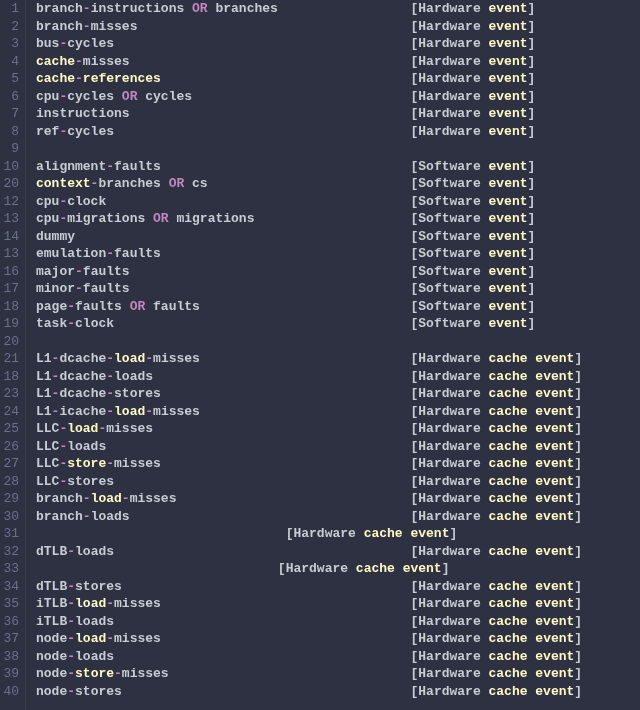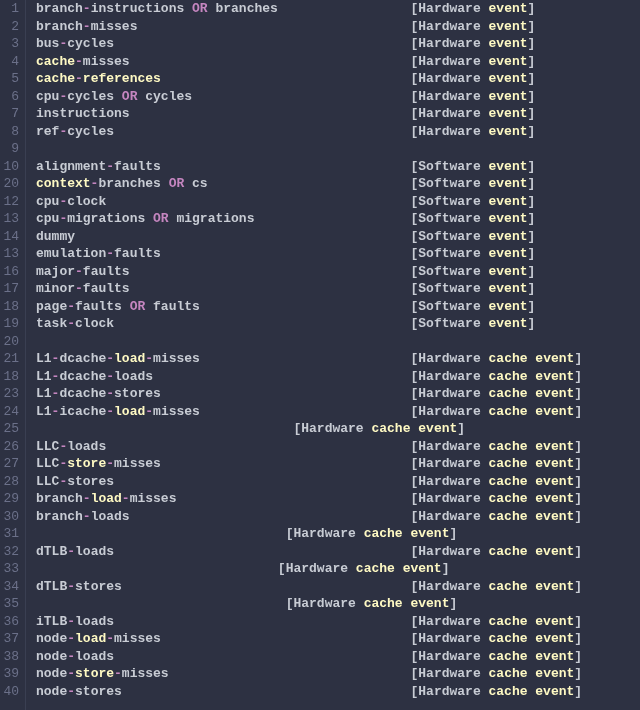--- a/index.html
+++ b/index.html
@@ -107,30 +107,30 @@
       <div class="line"><span class="left"><span class="plain">emulation</span><span class="kw">-</span><span class="plain">faults</span></span><span class="plain">                                </span><span class="right"><span class="plain">[Software </span><span class="hl">event</span><span class="plain">]</span></span></div>
       <div class="line"><span class="left"><span class="plain">major</span><span class="kw">-</span><span class="plain">faults</span></span><span class="plain">                                    </span><span class="right"><span class="plain">[Software </span><span class="hl">event</span><span class="plain">]</span></span></div>
       <div class="line"><span class="left"><span class="plain">minor</span><span class="kw">-</span><span class="plain">faults</span></span><span class="plain">                                    </span><span class="right"><span class="plain">[Software </span><span class="hl">event</span><span class="plain">]</span></span></div>
       <div class="line"><span class="left"><span class="plain">page</span><span class="kw">-</span><span class="plain">faults</span><span class="kw"> OR </span><span class="plain">faults</span></span><span class="plain">                           </span><span class="right"><span class="plain">[Software </span><span class="hl">event</span><span class="plain">]</span></span></div>
       <div class="line"><span class="left"><span class="plain">task</span><span class="kw">-</span><span class="plain">clock</span></span><span class="plain">                                      </span><span class="right"><span class="plain">[Software </span><span class="hl">event</span><span class="plain">]</span></span></div>
       <div class="line"><span class="left"></span></div>
       <div class="line"><span class="left"><span class="plain">L1</span><span class="kw">-</span><span class="plain">dcache</span><span class="kw">-</span><span class="hl">load</span><span class="kw">-</span><span class="plain">misses</span></span><span class="plain">                           </span><span class="right"><span class="plain">[Hardware </span><span class="hl">cache event</span><span class="plain">]</span></span></div>
       <div class="line"><span class="left"><span class="plain">L1</span><span class="kw">-</span><span class="plain">dcache</span><span class="kw">-</span><span class="plain">loads</span></span><span class="plain">                                 </span><span class="right"><span class="plain">[Hardware </span><span class="hl">cache event</span><span class="plain">]</span></span></div>
       <div class="line"><span class="left"><span class="plain">L1</span><span class="kw">-</span><span class="plain">dcache</span><span class="kw">-</span><span class="plain">stores</span></span><span class="plain">                                </span><span class="right"><span class="plain">[Hardware </span><span class="hl">cache event</span><span class="plain">]</span></span></div>
       <div class="line"><span class="left"><span class="plain">L1</span><span class="kw">-</span><span class="plain">icache</span><span class="kw">-</span><span class="hl">load</span><span class="kw">-</span><span class="plain">misses</span></span><span class="plain">                           </span><span class="right"><span class="plain">[Hardware </span><span class="hl">cache event</span><span class="plain">]</span></span></div>
-      <div class="line"><span class="plain">                                 </span><span class="right"><span class="plain">[Hardware </span><span class="hl">cache event</span><span class="plain">]</span></span></div>
+      <div class="line"><span class="left"><span class="plain">LLC</span><span class="kw">-</span><span class="hl">load</span><span class="kw">-</span><span class="plain">misses</span></span><span class="plain">                                 </span><span class="right"><span class="plain">[Hardware </span><span class="hl">cache event</span><span class="plain">]</span></span></div>
       <div class="line"><span class="left"><span class="plain">LLC</span><span class="kw">-</span><span class="plain">loads</span></span><span class="plain">                                       </span><span class="right"><span class="plain">[Hardware </span><span class="hl">cache event</span><span class="plain">]</span></span></div>
       <div class="line"><span class="left"><span class="plain">LLC</span><span class="kw">-</span><span class="hl">store</span><span class="kw">-</span><span class="plain">misses</span></span><span class="plain">                                </span><span class="right"><span class="plain">[Hardware </span><span class="hl">cache event</span><span class="plain">]</span></span></div>
       <div class="line"><span class="left"><span class="plain">LLC</span><span class="kw">-</span><span class="plain">stores</span></span><span class="plain">                                      </span><span class="right"><span class="plain">[Hardware </span><span class="hl">cache event</span><span class="plain">]</span></span></div>
       <div class="line"><span class="left"><span class="plain">branch</span><span class="kw">-</span><span class="hl">load</span><span class="kw">-</span><span class="plain">misses</span></span><span class="plain">                              </span><span class="right"><span class="plain">[Hardware </span><span class="hl">cache event</span><span class="plain">]</span></span></div>
       <div class="line"><span class="left"><span class="plain">branch</span><span class="kw">-</span><span class="plain">loads</span></span><span class="plain">                                    </span><span class="right"><span class="plain">[Hardware </span><span class="hl">cache event</span><span class="plain">]</span></span></div>
       <div class="line"><span class="plain">                                </span><span class="right"><span class="plain">[Hardware </span><span class="hl">cache event</span><span class="plain">]</span></span></div>
       <div class="line"><span class="left"><span class="plain">dTLB</span><span class="kw">-</span><span class="plain">loads</span></span><span class="plain">                                      </span><span class="right"><span class="plain">[Hardware </span><span class="hl">cache event</span><span class="plain">]</span></span></div>
       <div class="line"><span class="plain">                               </span><span class="right"><span class="plain">[Hardware </span><span class="hl">cache event</span><span class="plain">]</span></span></div>
       <div class="line"><span class="left"><span class="plain">dTLB</span><span class="kw">-</span><span class="plain">stores</span></span><span class="plain">                                     </span><span class="right"><span class="plain">[Hardware </span><span class="hl">cache event</span><span class="plain">]</span></span></div>
-      <div class="line"><span class="plain">                                </span><span class="right"><span class="plain">[Hardware </span><span class="hl">cache event</span><span class="plain">]</span></span></div>
+      <div class="line"><span class="left"><span class="plain">iTLB</span><span class="kw">-</span><span class="hl">load</span><span class="kw">-</span><span class="plain">misses</span></span><span class="plain">                                </span><span class="right"><span class="plain">[Hardware </span><span class="hl">cache event</span><span class="plain">]</span></span></div>
       <div class="line"><span class="left"><span class="plain">iTLB</span><span class="kw">-</span><span class="plain">loads</span></span><span class="plain">                                      </span><span class="right"><span class="plain">[Hardware </span><span class="hl">cache event</span><span class="plain">]</span></span></div>
       <div class="line"><span class="left"><span class="plain">node</span><span class="kw">-</span><span class="hl">load</span><span class="kw">-</span><span class="plain">misses</span></span><span class="plain">                                </span><span class="right"><span class="plain">[Hardware </span><span class="hl">cache event</span><span class="plain">]</span></span></div>
       <div class="line"><span class="left"><span class="plain">node</span><span class="kw">-</span><span class="plain">loads</span></span><span class="plain">                                      </span><span class="right"><span class="plain">[Hardware </span><span class="hl">cache event</span><span class="plain">]</span></span></div>
       <div class="line"><span class="left"><span class="plain">node</span><span class="kw">-</span><span class="hl">store</span><span class="kw">-</span><span class="plain">misses</span></span><span class="plain">                               </span><span class="right"><span class="plain">[Hardware </span><span class="hl">cache event</span><span class="plain">]</span></span></div>
       <div class="line"><span class="left"><span class="plain">node</span><span class="kw">-</span><span class="plain">stores</span></span><span class="plain">                                     </span><span class="right"><span class="plain">[Hardware </span><span class="hl">cache event</span><span class="plain">]</span></span></div>
     </div>
 </div>
 
 </body></html>

